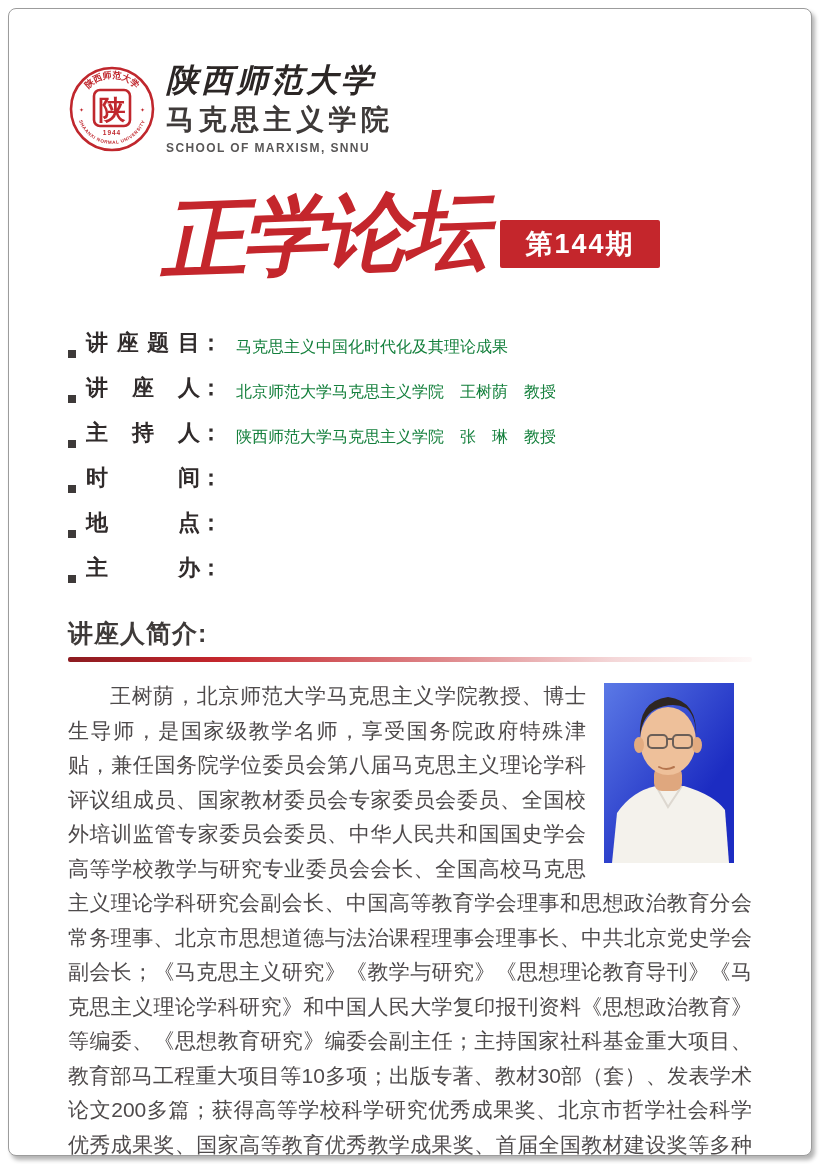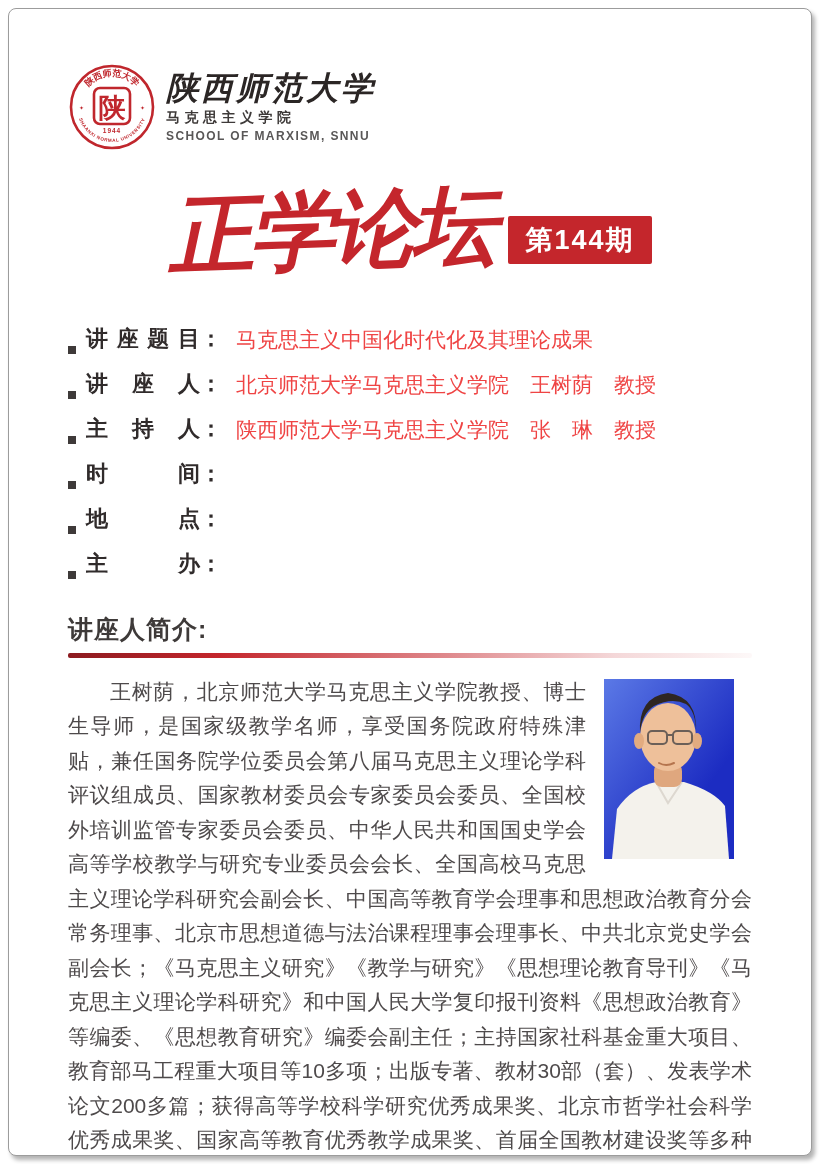--- a/index.html
+++ b/index.html
@@ -9,43 +9,43 @@
     background:#fff; border:1px solid #9c9c9c; border-radius:8px;
     box-shadow:3px 4px 4px rgba(0,0,0,.30);
     padding:0 59px; overflow:hidden;
   }
   
   .logo-row { margin-top:54px; display:flex; align-items:center; gap:10px; }
   .seal { width:88px; height:88px; flex:0 0 auto; }
   .logo-text { display:flex; flex-direction:column; }
   .uni-name { font-family:"DejaVu Serif", serif; font-style:italic; font-weight:bold;
               font-size:32px; color:#2b2625; letter-spacing:3px; line-height:1.1; }
-  .school-name { font-weight:800; font-size:14px; color:#3e3a39; letter-spacing:4.5px; margin-top:3px; }
+  .school-name { font-weight:800; font-size:28px; color:#3e3a39; letter-spacing:4.5px; margin-top:3px; }
   .school-en { font-weight:bold; font-size:12px; color:#595757; letter-spacing:1.4px; margin-top:2px; }
   
   .banner { margin-top:30px; display:flex; justify-content:center; align-items:flex-end; gap:16px; }
   .banner-title {
     font-family:"DejaVu Serif", serif; font-weight:bold; font-style:italic;
     font-size:86px; line-height:1.15; color:#c4262c; letter-spacing:-5px;
     transform:rotate(-2deg); white-space:nowrap;
   }
   .banner-badge {
     background:#c4262c; color:#fff; font-weight:800; font-size:27px;
-    letter-spacing:2px; padding:6px 17px; margin-bottom:16px; border-radius:2px; white-space:nowrap;
+    letter-spacing:2px; padding:6px 25px; margin-bottom:16px; border-radius:2px; white-space:nowrap;
   }
   
   .details { margin-top:44px; }
   .detail-row { display:flex; align-items:flex-end; margin-bottom:15px; color:#3e3a39; }
   .bullet { width:8px; height:8px; background:#3e3a39; margin-right:10px; flex:0 0 auto; }
   .detail-label {
     display:inline-block; width:114px; font-weight:800; font-size:22px;
     text-align:justify; text-align-last:justify; white-space:nowrap; color:#302b2b;
   }
   .detail-colon { font-weight:800; font-size:22px; color:#302b2b; }
-  .detail-value { font-size:21px; margin-left:14px; white-space:nowrap; color:#ef4444; }
+  .detail-value { font-size:16px; margin-left:14px; white-space:nowrap; color:#15803d; }
   
   .profile { margin-top:34px; }
   .profile-heading { font-weight:800; font-size:25px; color:#3e3a39; letter-spacing:1px; }
   .heading-underline {
     height:5px; margin-top:7px; border-radius:2px;
     background:linear-gradient(90deg,#8c1b20 0%, #c4262c 22%, rgba(196,38,44,.55) 55%,
                rgba(196,38,44,.18) 80%, rgba(196,38,44,.03) 100%);
   }
   .bio { margin-top:17px; font-size:21px; line-height:34.5px; color:#4e4a4b;
          text-align:justify; text-indent:2em; }

